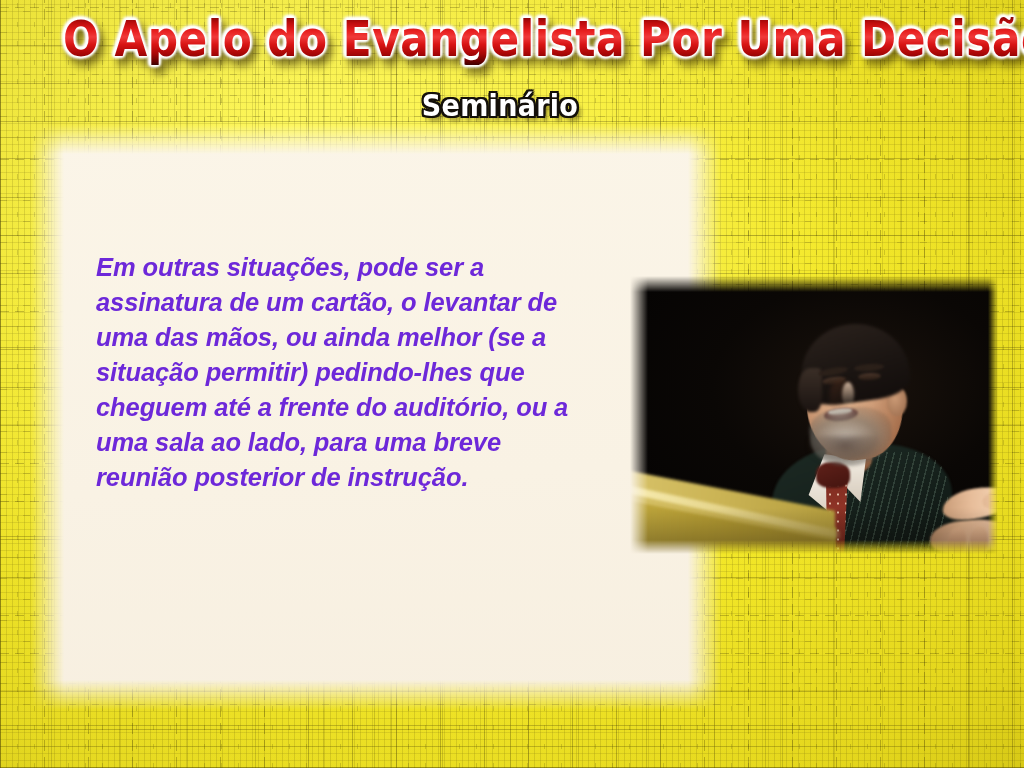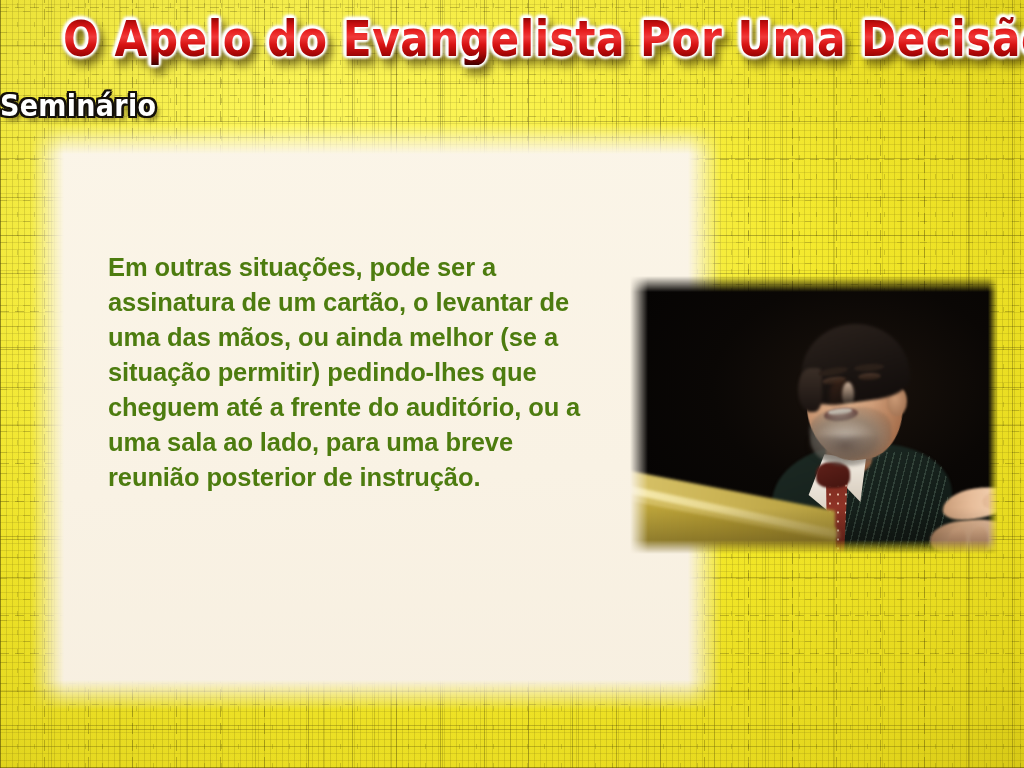--- a/index.html
+++ b/index.html
@@ -108,21 +108,21 @@
       drop-shadow(0.8px 0 1.2px #ffffff)
       drop-shadow(-0.8px 0 1.2px #ffffff)
       drop-shadow(0 -0.9px 1.2px #ffffff)
       drop-shadow(0 0.9px 1.2px #ffffff)
       drop-shadow(5px 7px 4px rgba(40,30,0,0.55));
   }
   #subtitle-row {
     position:absolute;
     left:0; top:88px;
     width:1000px;
-    text-align:left;
+    text-align:center;
     z-index:40;
   }
   #slide-subtitle {
     display:inline-block;
     font-family:"DejaVu Sans Condensed","Liberation Sans Narrow","Liberation Sans", sans-serif;
     font-weight:bold;
     font-size:30px;
     letter-spacing:0.3px;
     color:#ffffff;
     white-space:nowrap;
@@ -151,29 +151,30 @@
     mask-image:
       linear-gradient(90deg, transparent 0px, #000 34px, #000 calc(100% - 34px), transparent 100%),
       linear-gradient(180deg, transparent 0px, #000 30px, #000 calc(100% - 30px), transparent 100%);
     -webkit-mask-composite:source-in;
     mask-composite:intersect;
   }
 
   
   #body-text {
     position:absolute;
-    left:108px; top:250px;
+    left:96px; top:250px;
     width:500px;
     z-index:25;
     font-family:"Liberation Sans", sans-serif;
     font-weight:bold;
     font-size:25.5px;
     line-height:35px;
-    color:#4d7c0f;
+    color:#6d28d9;
     letter-spacing:-0.1px;
+    font-style:italic;
   }
 
   
   #photo {
     position:absolute;
     left:630px; top:276px;
     width:368px; height:278px;
     z-index:30;
     overflow:hidden;
     -webkit-mask-image:

